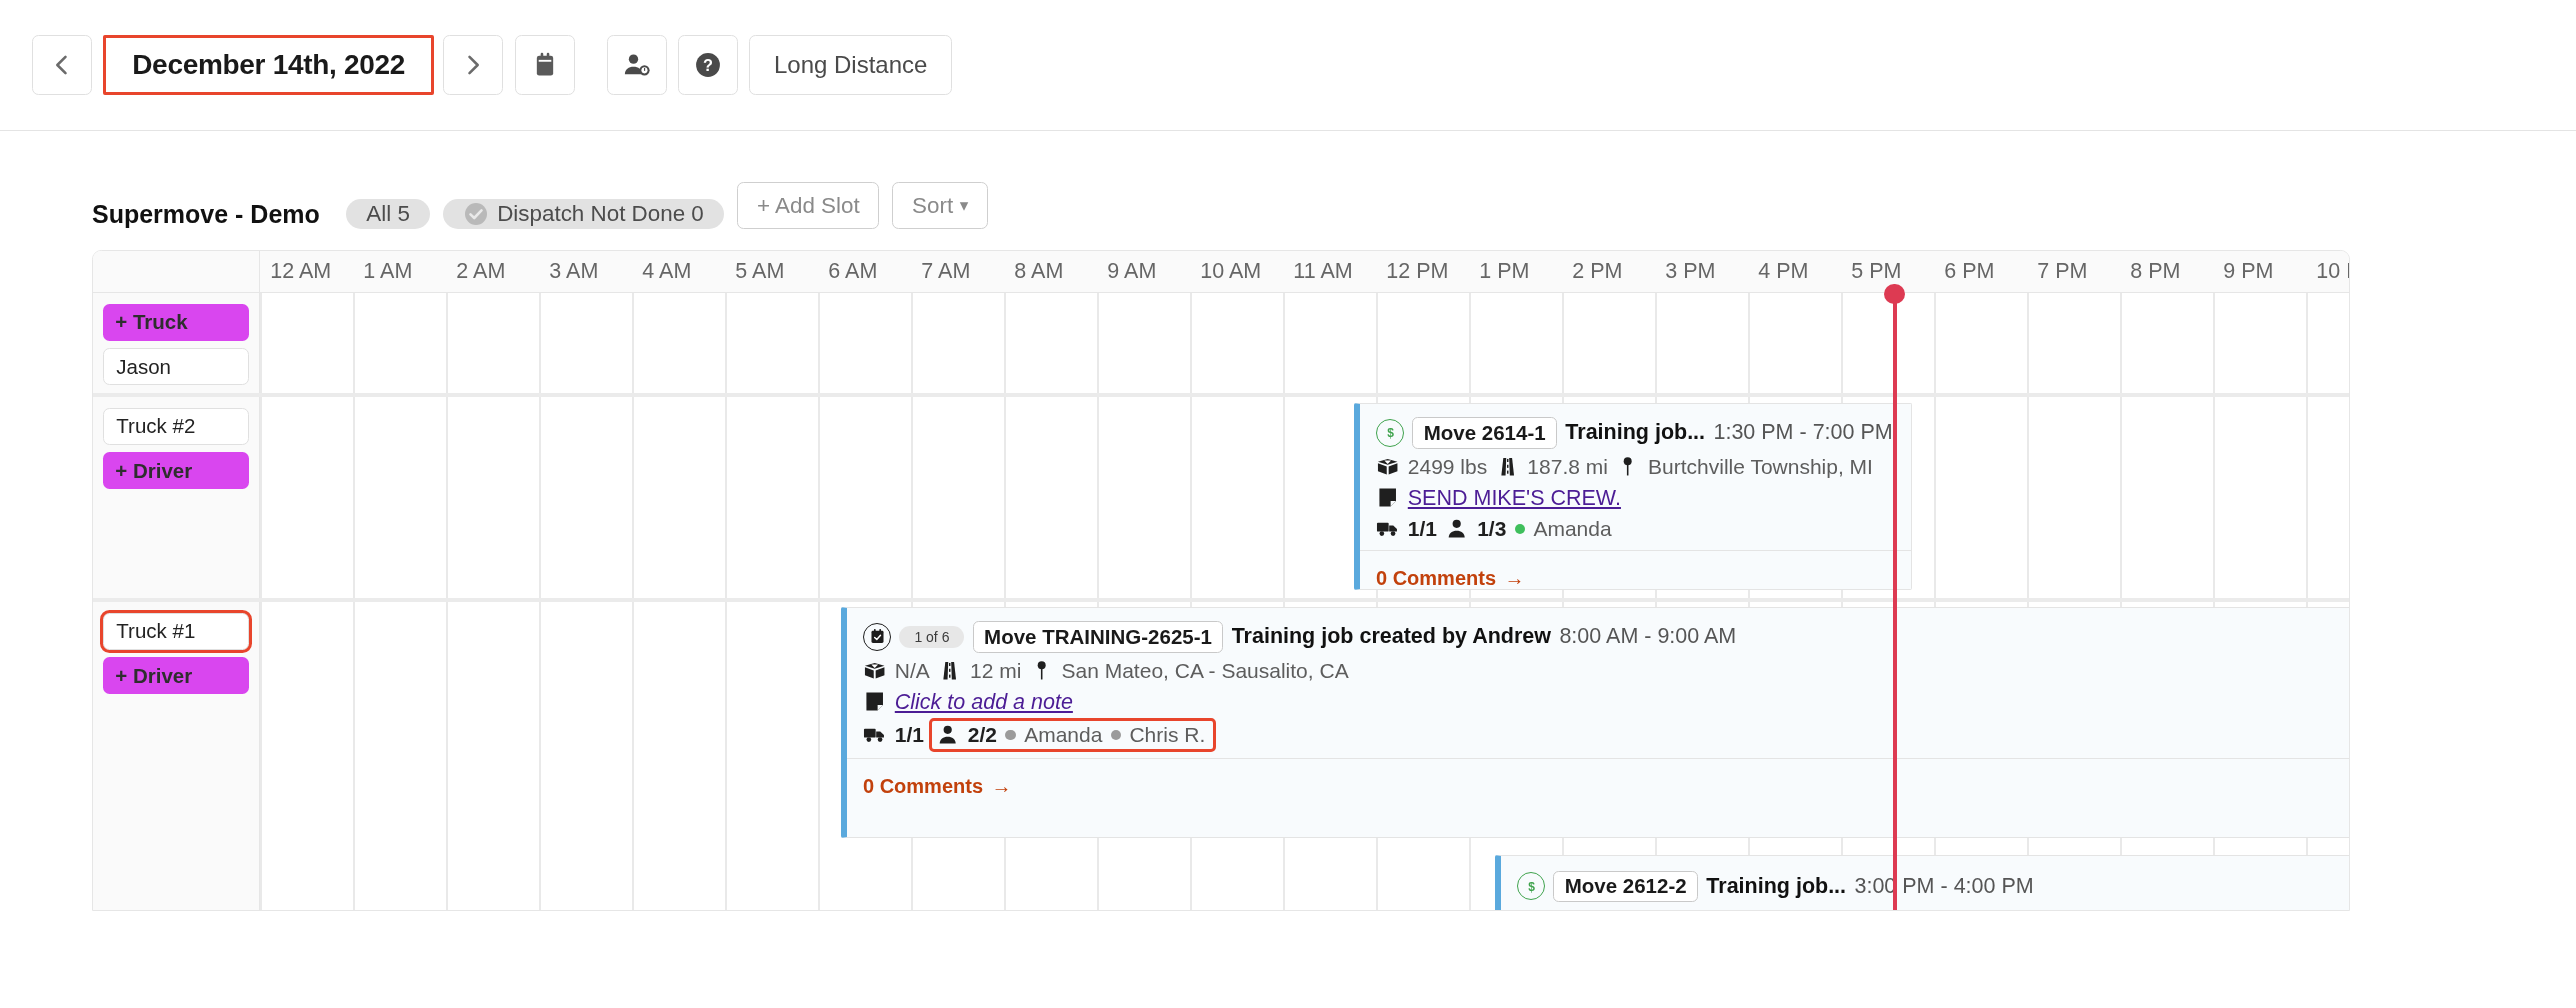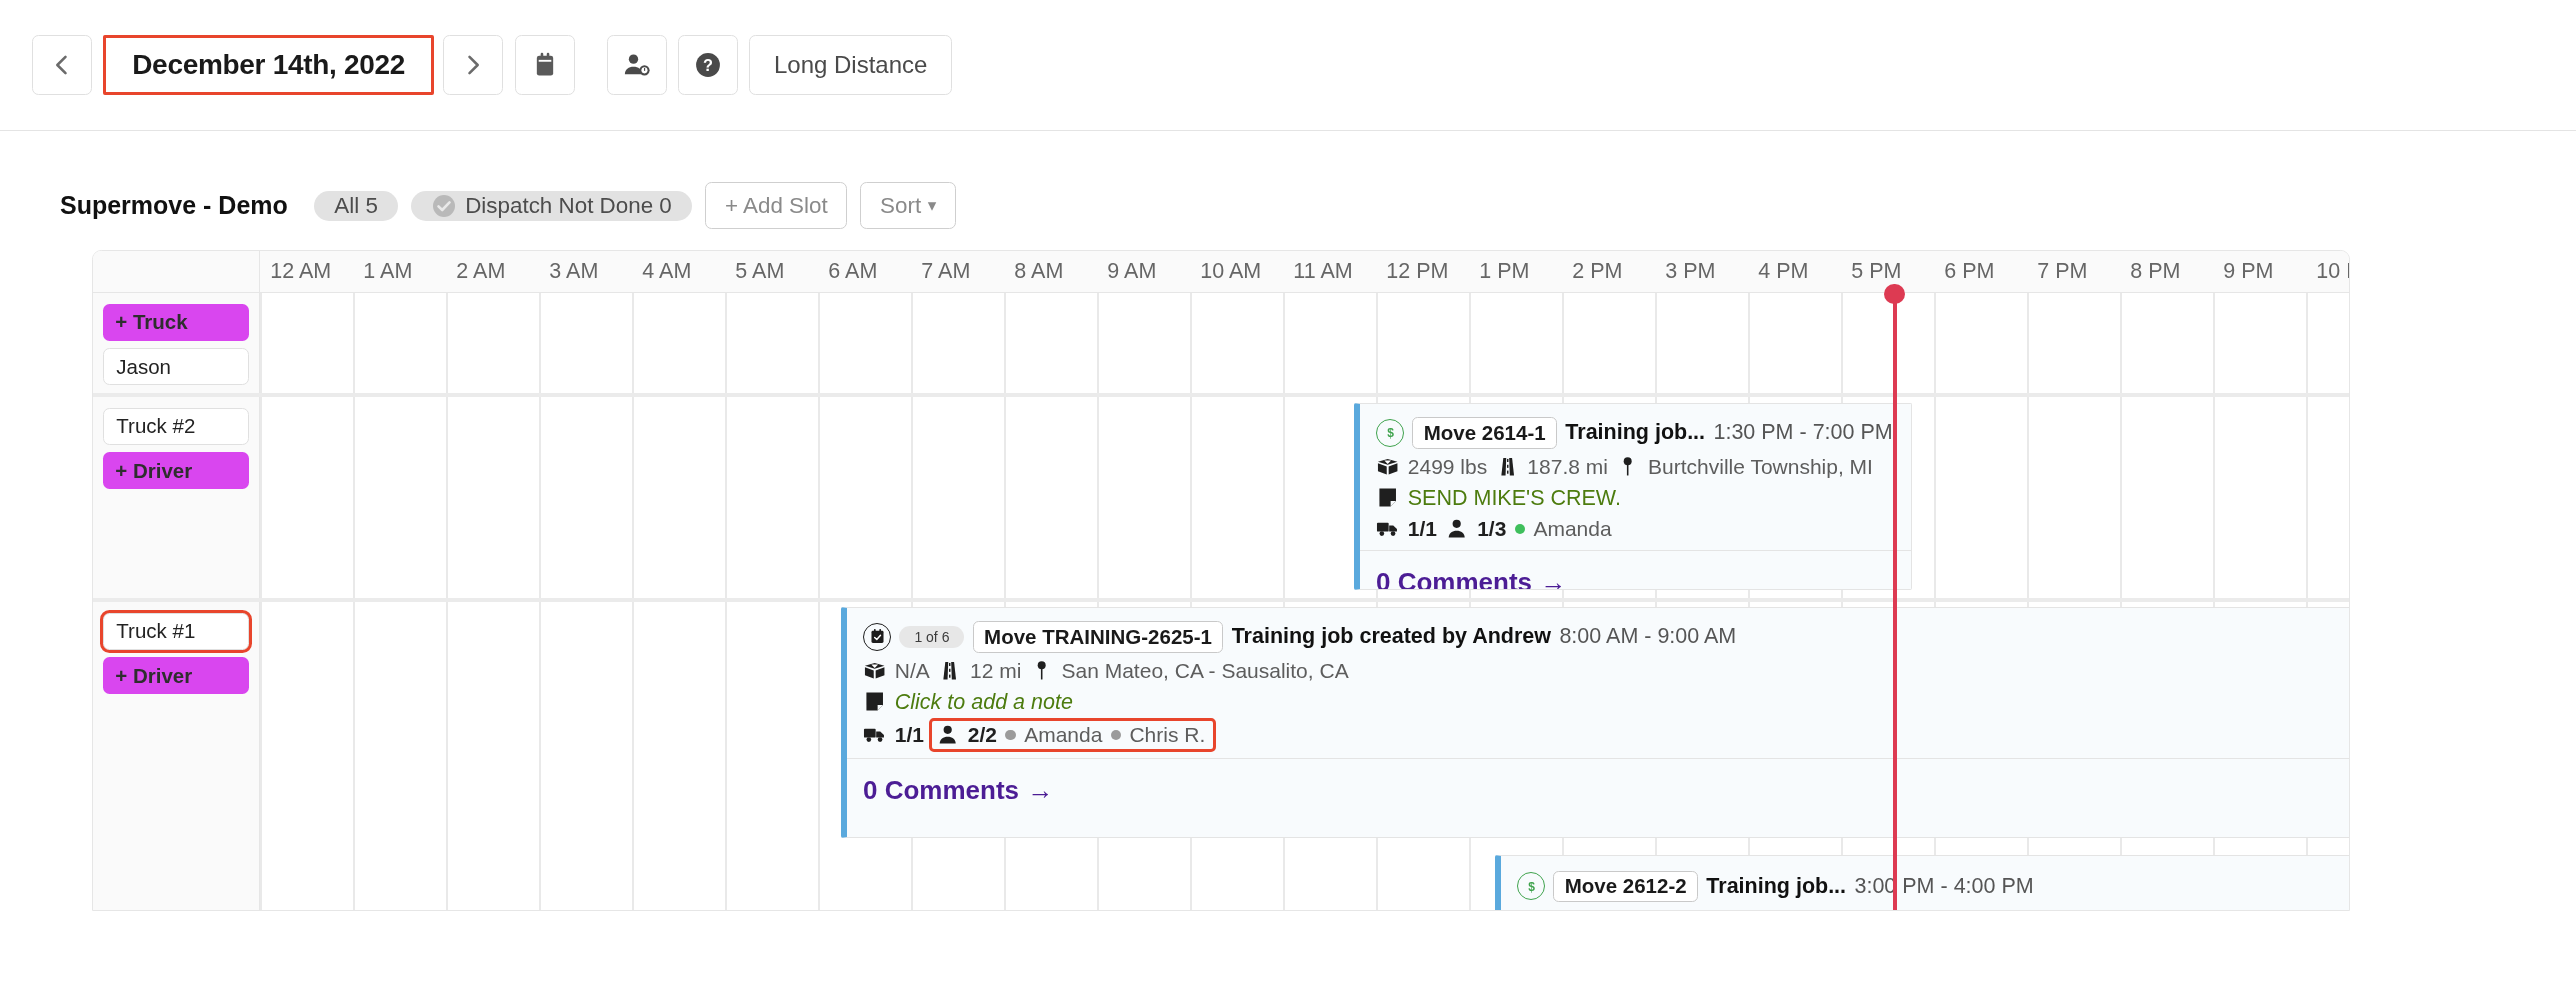--- a/index.html
+++ b/index.html
@@ -59,23 +59,23 @@
     display: flex; align-items: center;
     font-size: 24px;
     color: #4a4a4a;
     cursor: pointer;
     white-space: nowrap;
   }
   .ic { width: 28px; height: 28px; display:block; }
 
   
   .section {
-    padding: 51px 0 0 60px;
-    display: flex;
-    align-items: center;
+    padding: 51px 0 0 92px;
+    display: flex;
+    align-items: flex-end;
     gap: 13px;
   }
   .sec-title {
     font-size: 25px;
     font-weight: bold;
     color: #111;
     margin-right: 13px;
     white-space: nowrap;
   }
   .pill {
@@ -270,34 +270,35 @@
   }
   .meta {
     font-size: 21px;
     color: #5d5d5d;
     flex:none;
   }
   .meta.b { font-weight: bold; color:#1f1f1f; }
   .mi { width: 23.4px; height: 23.4px; display:block; flex:none; }
   .note-link {
     font-size: 21.5px;
-    color: #4d7c0f;
+    color: #4c1d95;
+    text-decoration: underline;
   }
   .note-link.ital { font-style: italic; }
   .dotm { width: 10.3px; height: 10.3px; border-radius:50%; background:#9b9b9b; flex:none; }
   .dotm.green { background:#3fbf5c; }
   .crew-hl { outline: 3.7px solid #e8452c; padding: 1.9px 7.5px 1.9px 3.7px; border-radius:1.9px; }
   .card-foot {
     border-top: 1.9px solid #e4e4e4;
     padding: 16px 0 0 16px;
     position: relative;
   }
   .comments {
-    font-size: 26px;
-    color: #4c1d95;
+    font-size: 20px;
+    color: #c2410c;
     font-weight: bold;
     display:flex; align-items:center; gap:8.4px;
     cursor:pointer;
     width: fit-content;
   }
   .done-check {
     position: absolute;
     right: 17px; top: 5.6px;
     width: 35px; height: 35px;
     border-radius: 50%;

